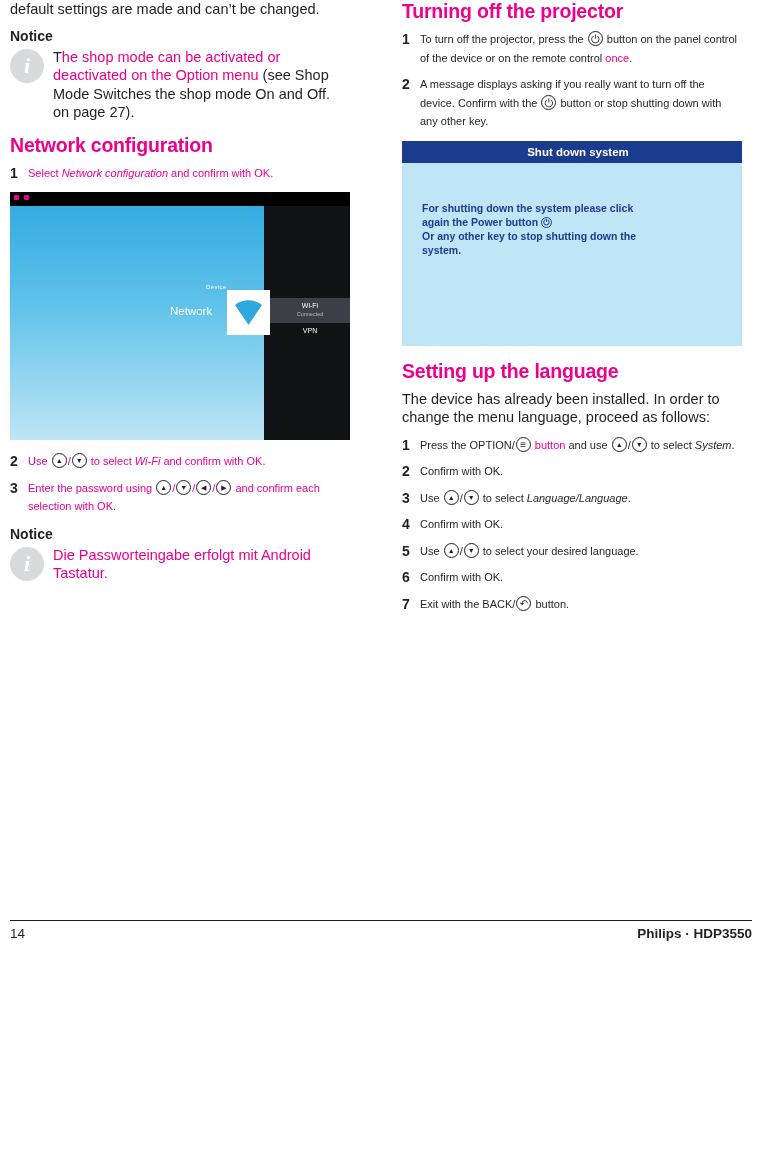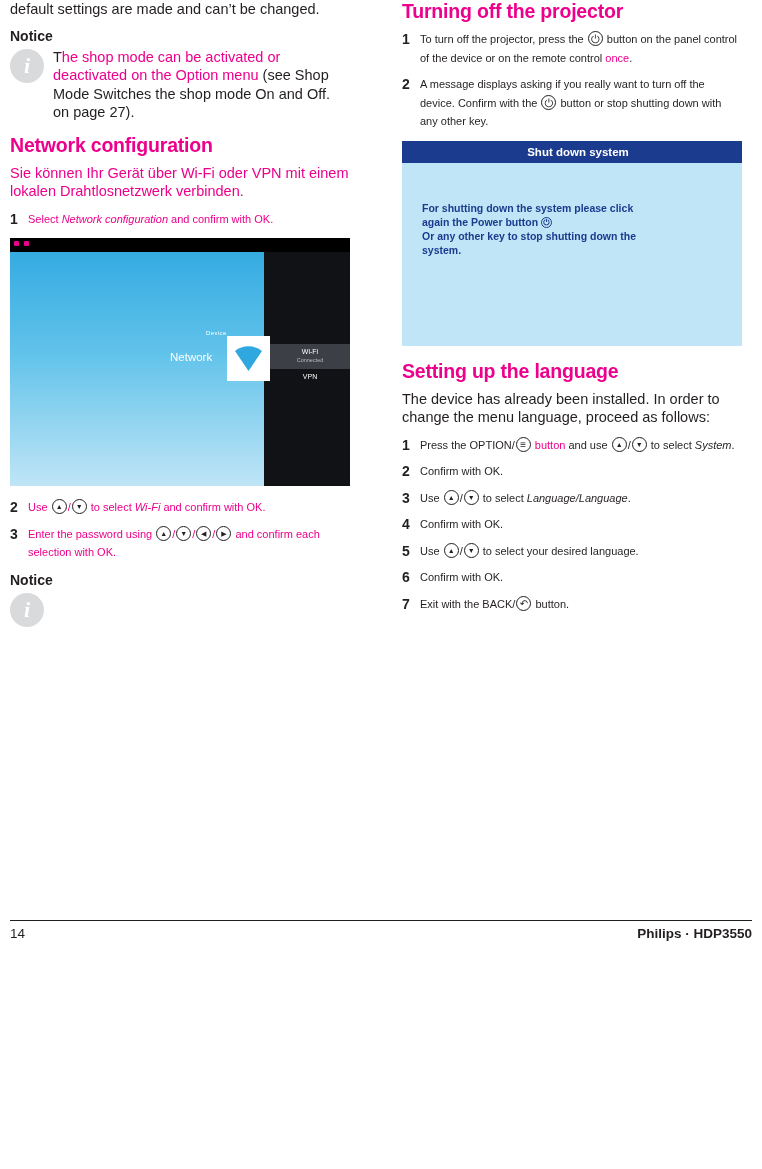--- a/index.html
+++ b/index.html
@@ -256,21 +256,20 @@
 
     <div class="notice-wrap">
       <div class="h3">Notice</div>
       <div class="notice-body">
         <div class="notice-icon">i</div>
         <div class="notice-text" id="notice1-text"><span>T</span><span class="magenta">he shop mode can be activated or deactivated on the Option menu </span><span class="b">(see </span><span>Shop Mode </span><span class="b">Switches the shop mode </span><span>On </span><span class="b">and </span><span>Off. </span><span class="b">on page 27)</span><span>.</span></div>
       </div>
     </div>
 
     <h2 class="h2">Network configuration</h2>
-    <p class="para magenta">Sie können Ihr Gerät über Wi-Fi oder VPN mit einem lokalen Drahtlosnetzwerk verbinden.</p>
 
     <div class="steps" id="left-steps-1">
         <div class="step">
           <div class="step-num">1</div>
           <div class="step-body"><span class="magenta">Select </span><span class="magenta i">Network configuration</span><span class="magenta"> and confirm with </span><span class="magenta b">OK</span><span class="magenta">.</span></div>
         </div>
       </div>
 
     <div class="shot">
       <div class="shot-topbar"></div>
@@ -300,20 +299,21 @@
         <div class="step">
           <div class="step-num">3</div>
           <div class="step-body"><span class="magenta">Enter the password using </span><span class="key key-up"></span><span class="magenta">/</span><span class="key key-down"></span><span class="magenta">/</span><span class="key key-left"></span><span class="magenta">/</span><span class="key key-right"></span><span class="magenta"> and confirm each selection with </span><span class="magenta b">OK</span><span class="magenta">.</span></div>
         </div>
       </div>
 
     <div class="notice-wrap">
       <div class="h3">Notice</div>
       <div class="notice-body">
         <div class="notice-icon">i</div>
+        <div class="notice-text magenta">Die Passworteingabe erfolgt mit Android Tastatur.</div>
       </div>
     </div>
   </div>
 
   <div class="col col-right">
 
     <h2 class="h2">Turning off the projector</h2>
     <div class="steps" id="right-steps-turnoff">
         <div class="step">
           <div class="step-num">1</div>

